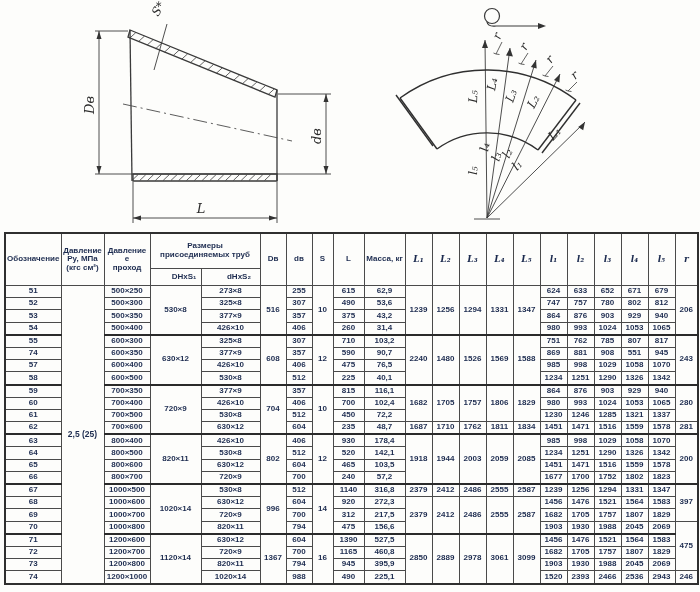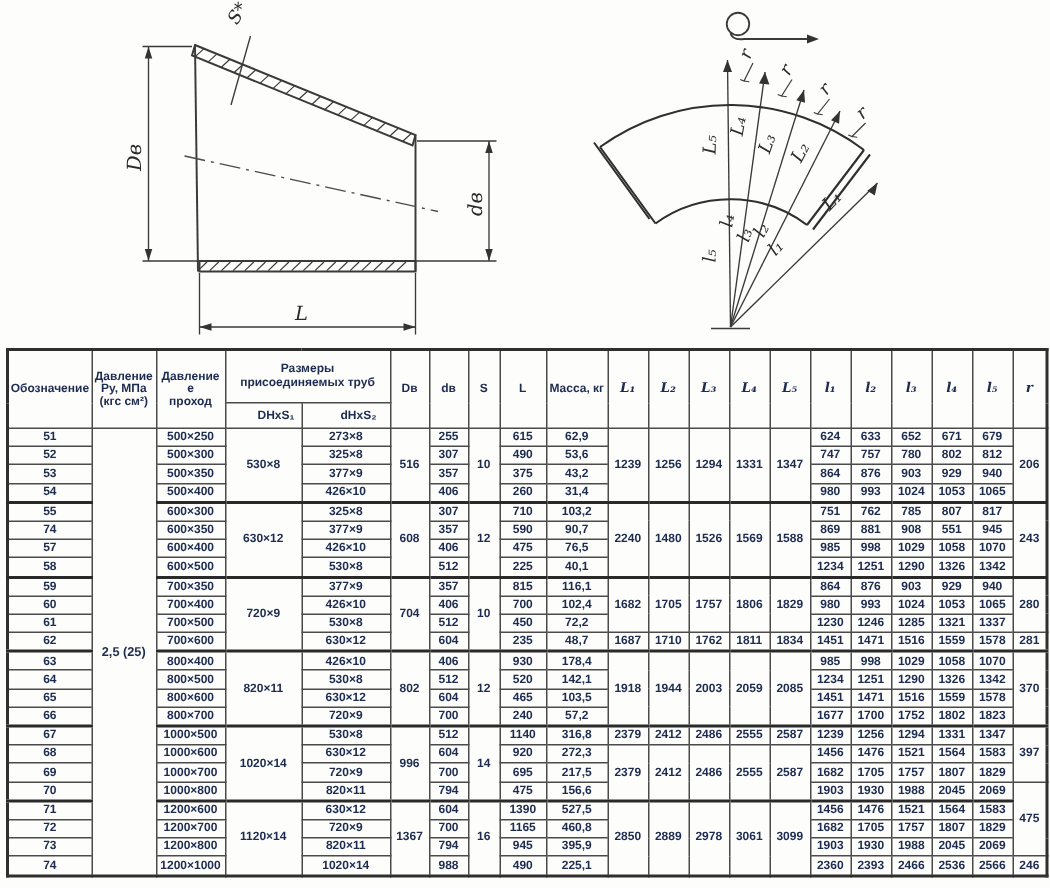--- a/index.html
+++ b/index.html
@@ -424,21 +424,21 @@
             <td rowspan="4">1918</td>
             <td rowspan="4">1944</td>
             <td rowspan="4">2003</td>
             <td rowspan="4">2059</td>
             <td rowspan="4">2085</td>
             <td>985</td>
             <td>998</td>
             <td>1029</td>
             <td>1058</td>
             <td>1070</td>
-            <td rowspan="4">370</td>
+            <td rowspan="4">200</td>
           </tr>
           <tr>
             <td>64</td>
             <td>800×500</td>
             <td>530×8</td>
             <td>512</td>
             <td>520</td>
             <td>142,1</td>
             <td>1234</td>
             <td>1251</td>
@@ -510,21 +510,21 @@
             <td>1476</td>
             <td>1521</td>
             <td>1564</td>
             <td>1583</td>
           </tr>
           <tr>
             <td>69</td>
             <td>1000×700</td>
             <td>720×9</td>
             <td>700</td>
-            <td>695</td>
+            <td>312</td>
             <td>217,5</td>
             <td>1682</td>
             <td>1705</td>
             <td>1757</td>
             <td>1807</td>
             <td>1829</td>
           </tr>
           <tr>
             <td>70</td>
             <td>1000×800</td>
@@ -586,23 +586,23 @@
             <td>2045</td>
             <td>2069</td>
           </tr>
           <tr>
             <td>74</td>
             <td>1200×1000</td>
             <td>1020×14</td>
             <td>988</td>
             <td>490</td>
             <td>225,1</td>
-            <td>2360</td>
+            <td>1520</td>
             <td>2393</td>
             <td>2466</td>
             <td>2536</td>
-            <td>2566</td>
+            <td>2943</td>
             <td>246</td>
           </tr>
         </tbody>
     </table>
   </div>
 </div>
 
 </body></html>

